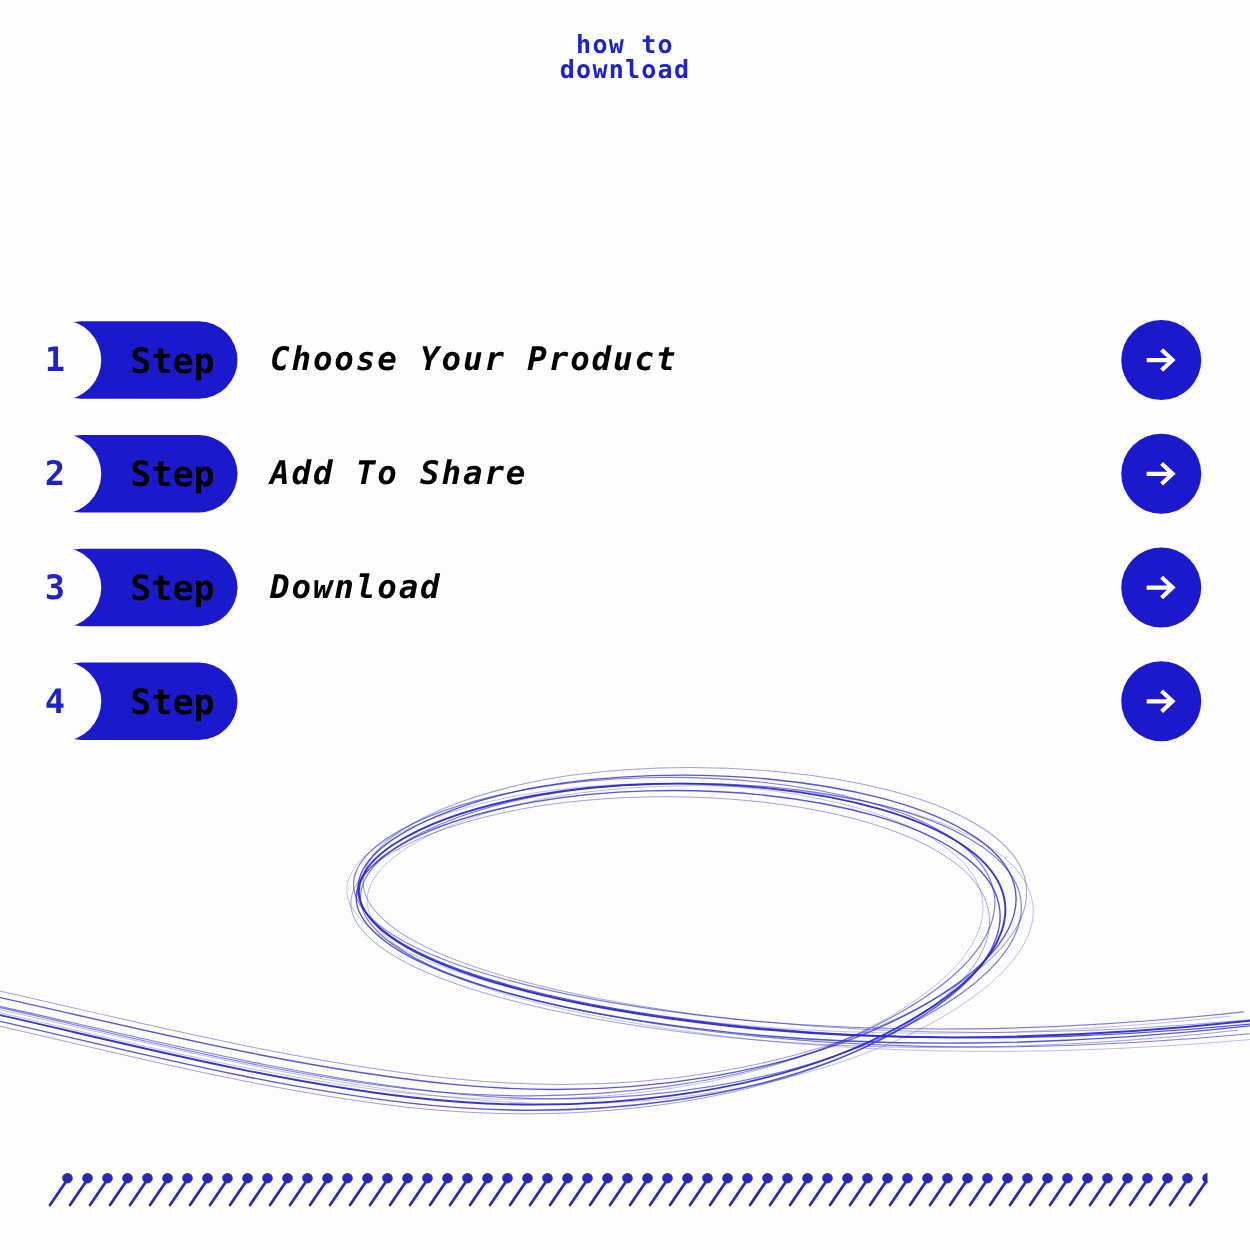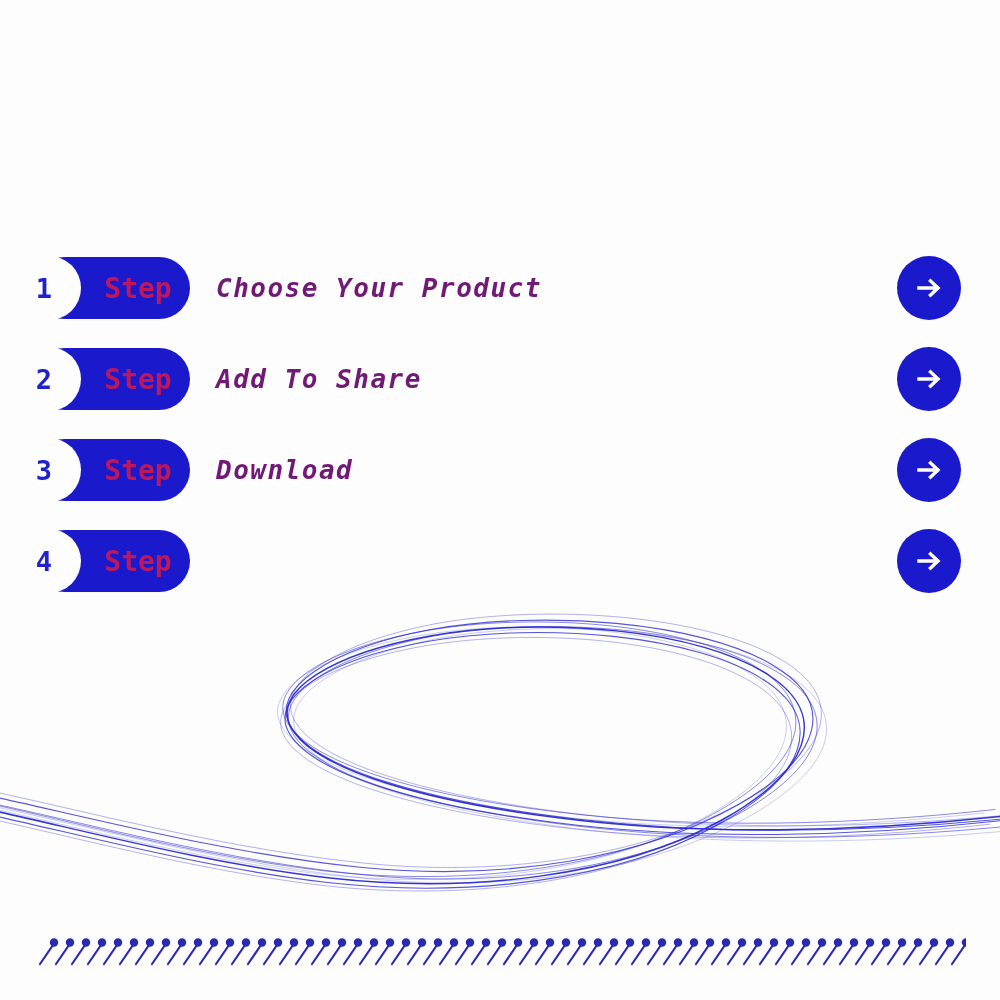--- a/index.html
+++ b/index.html
@@ -108,31 +108,31 @@
 
   .pill-label {
     position: absolute;
     left: 52px;
     top: 0;
     width: 104px;
     height: 62px;
     display: flex;
     align-items: center;
     justify-content: center;
-    color: #be185d;
+    color: #000000;
     font-family: "DejaVu Sans Mono", monospace;
     font-weight: bold;
     font-size: 28px;
     letter-spacing: 0px;
     z-index: 3;
   }
 
   .step-desc {
     margin-left: 26px;
-    color: #701a75;
+    color: #000000;
     font-family: "DejaVu Sans Mono", monospace;
     font-weight: bold;
     font-style: italic;
     font-size: 26px;
     letter-spacing: 1.5px;
     white-space: pre;
   }
 
   
   .arrow-btn {
@@ -174,20 +174,24 @@
     height: 34px;
     z-index: 2;
     pointer-events: none;
   }
 </style>
 </head>
 <body>
 
 <div id="poster">
 
+  <div class="title-block">
+    <span class="title-line l1" style="font-size: 20px;">how to</span>
+    <span class="title-line l2" style="font-size: 20px;">download</span>
+  </div>
 
   <div class="steps">
 
     <div class="step-row">
       <div class="pill-wrap">
         <div class="pill-body"></div>
         <div class="pill-bite"></div>
         <div class="pill-number">1</div>
         <div class="pill-label">Step</div>
       </div>

